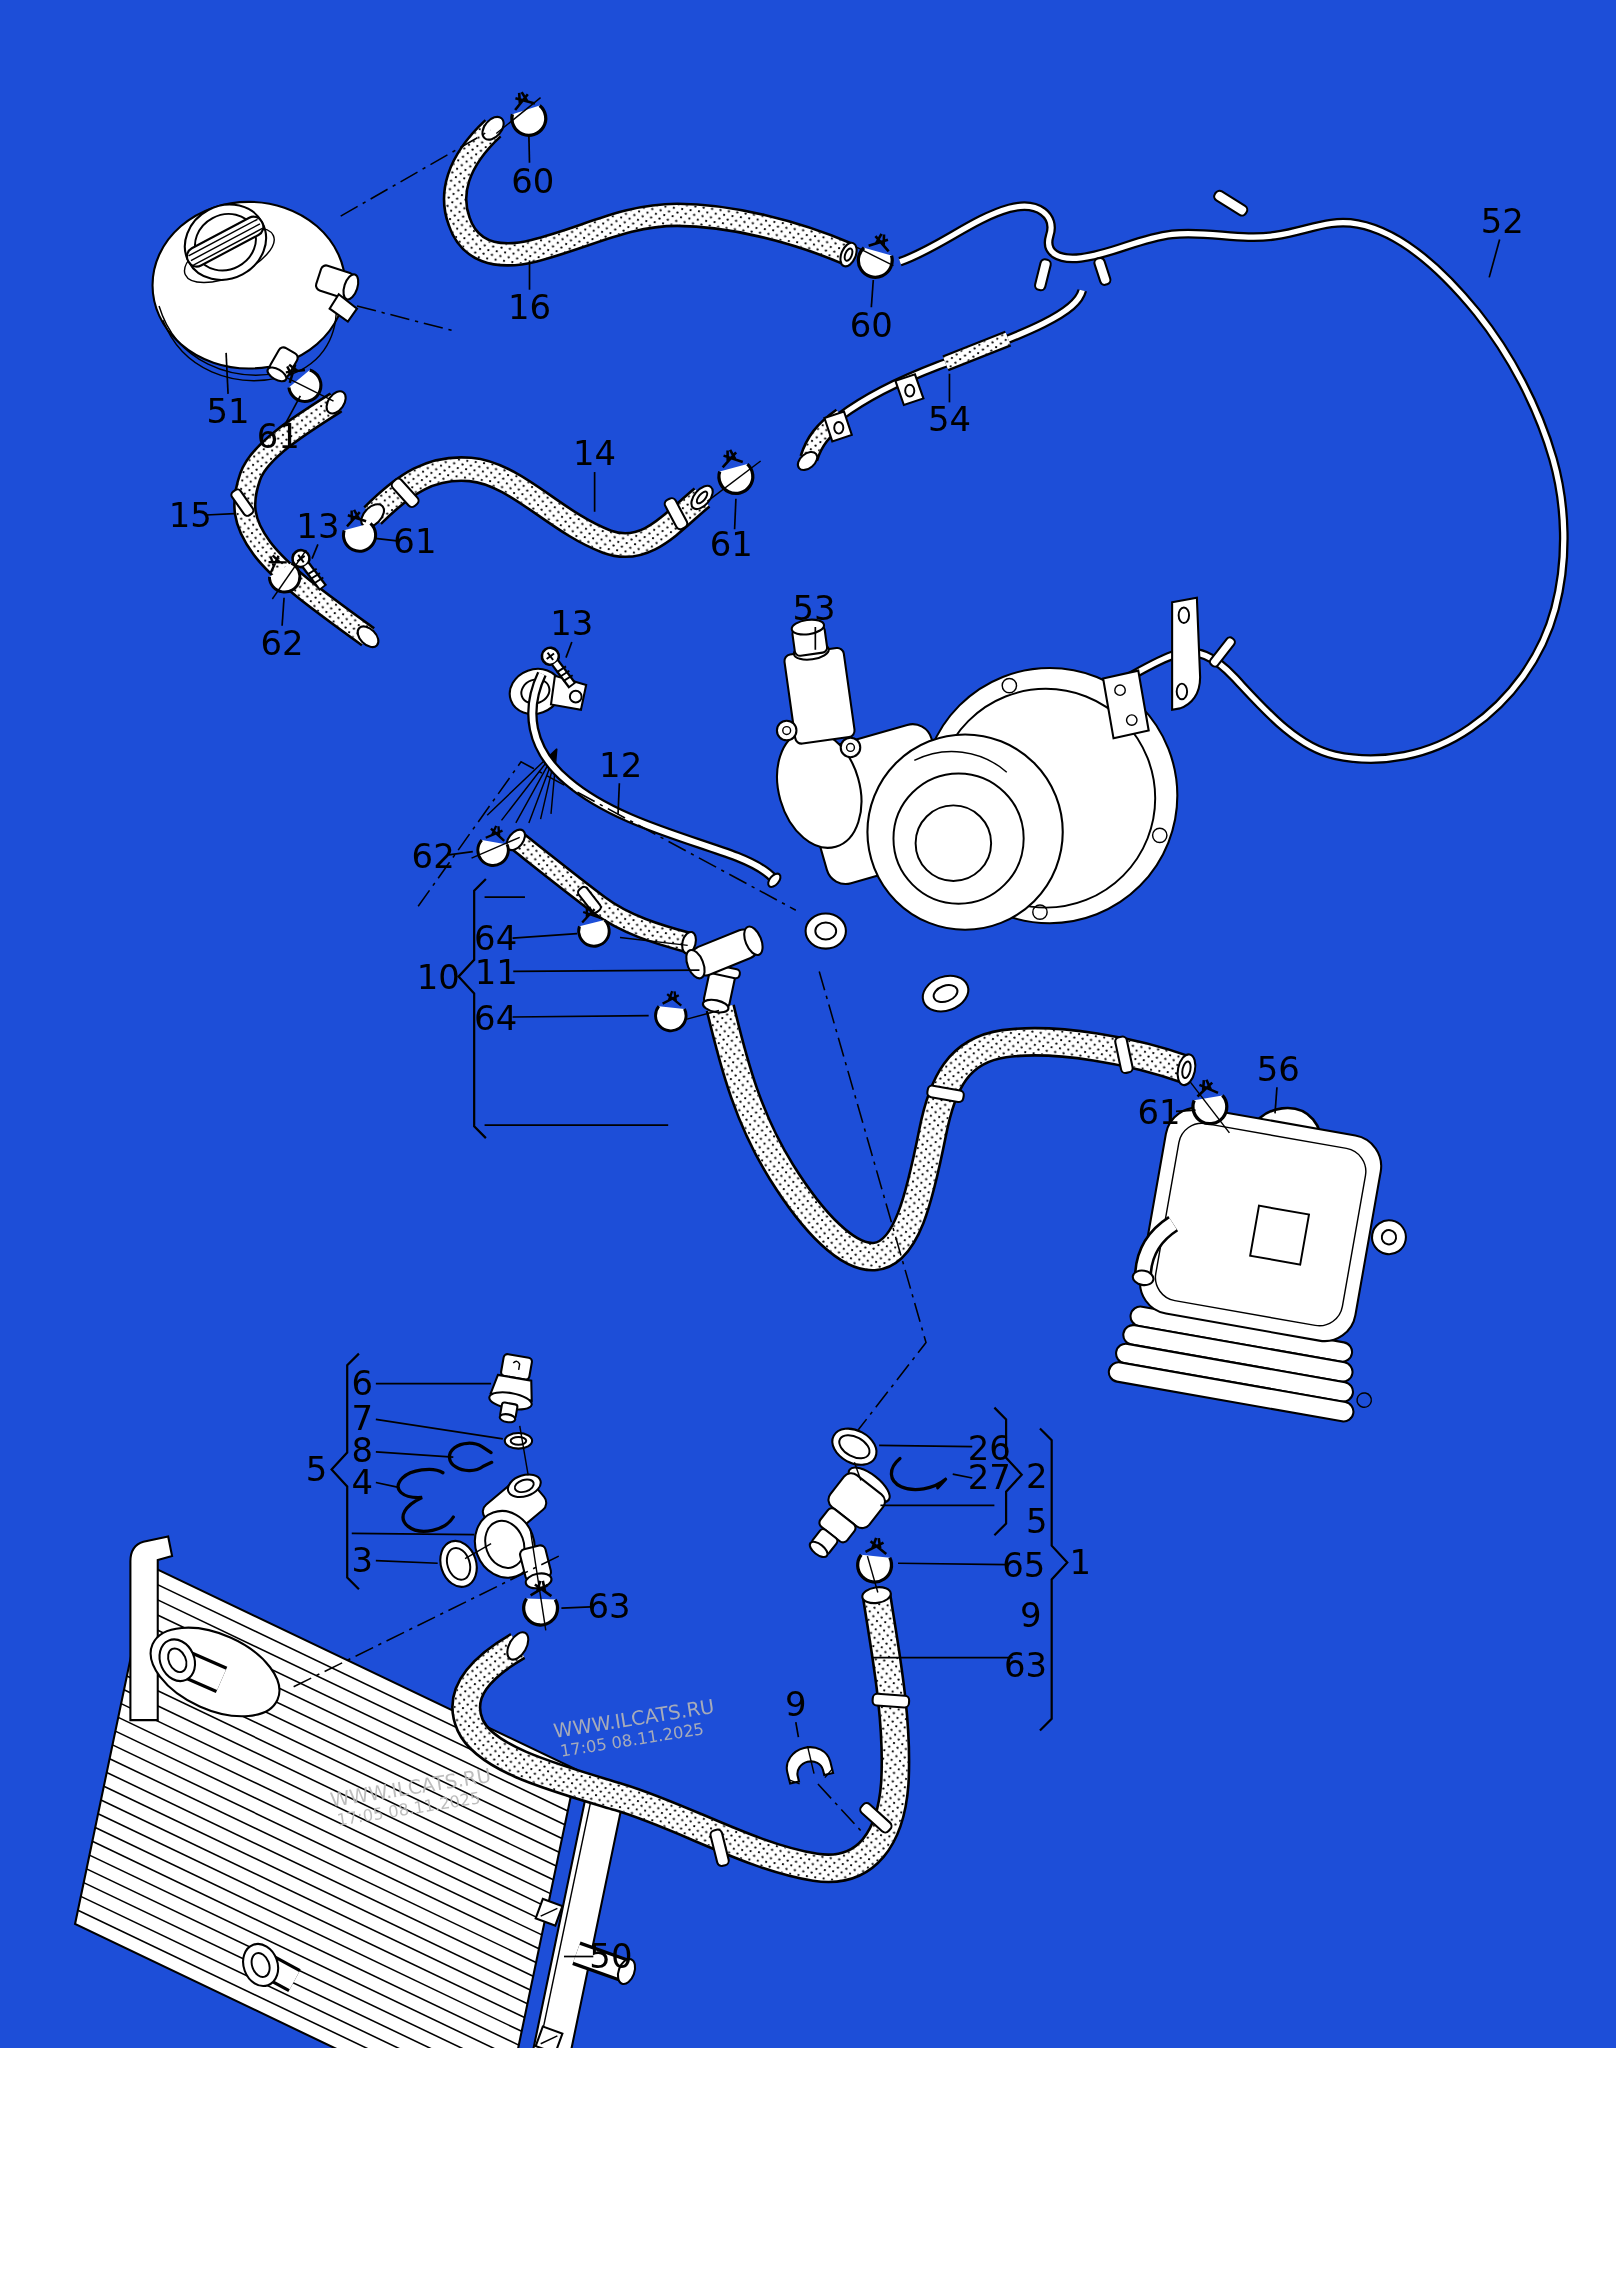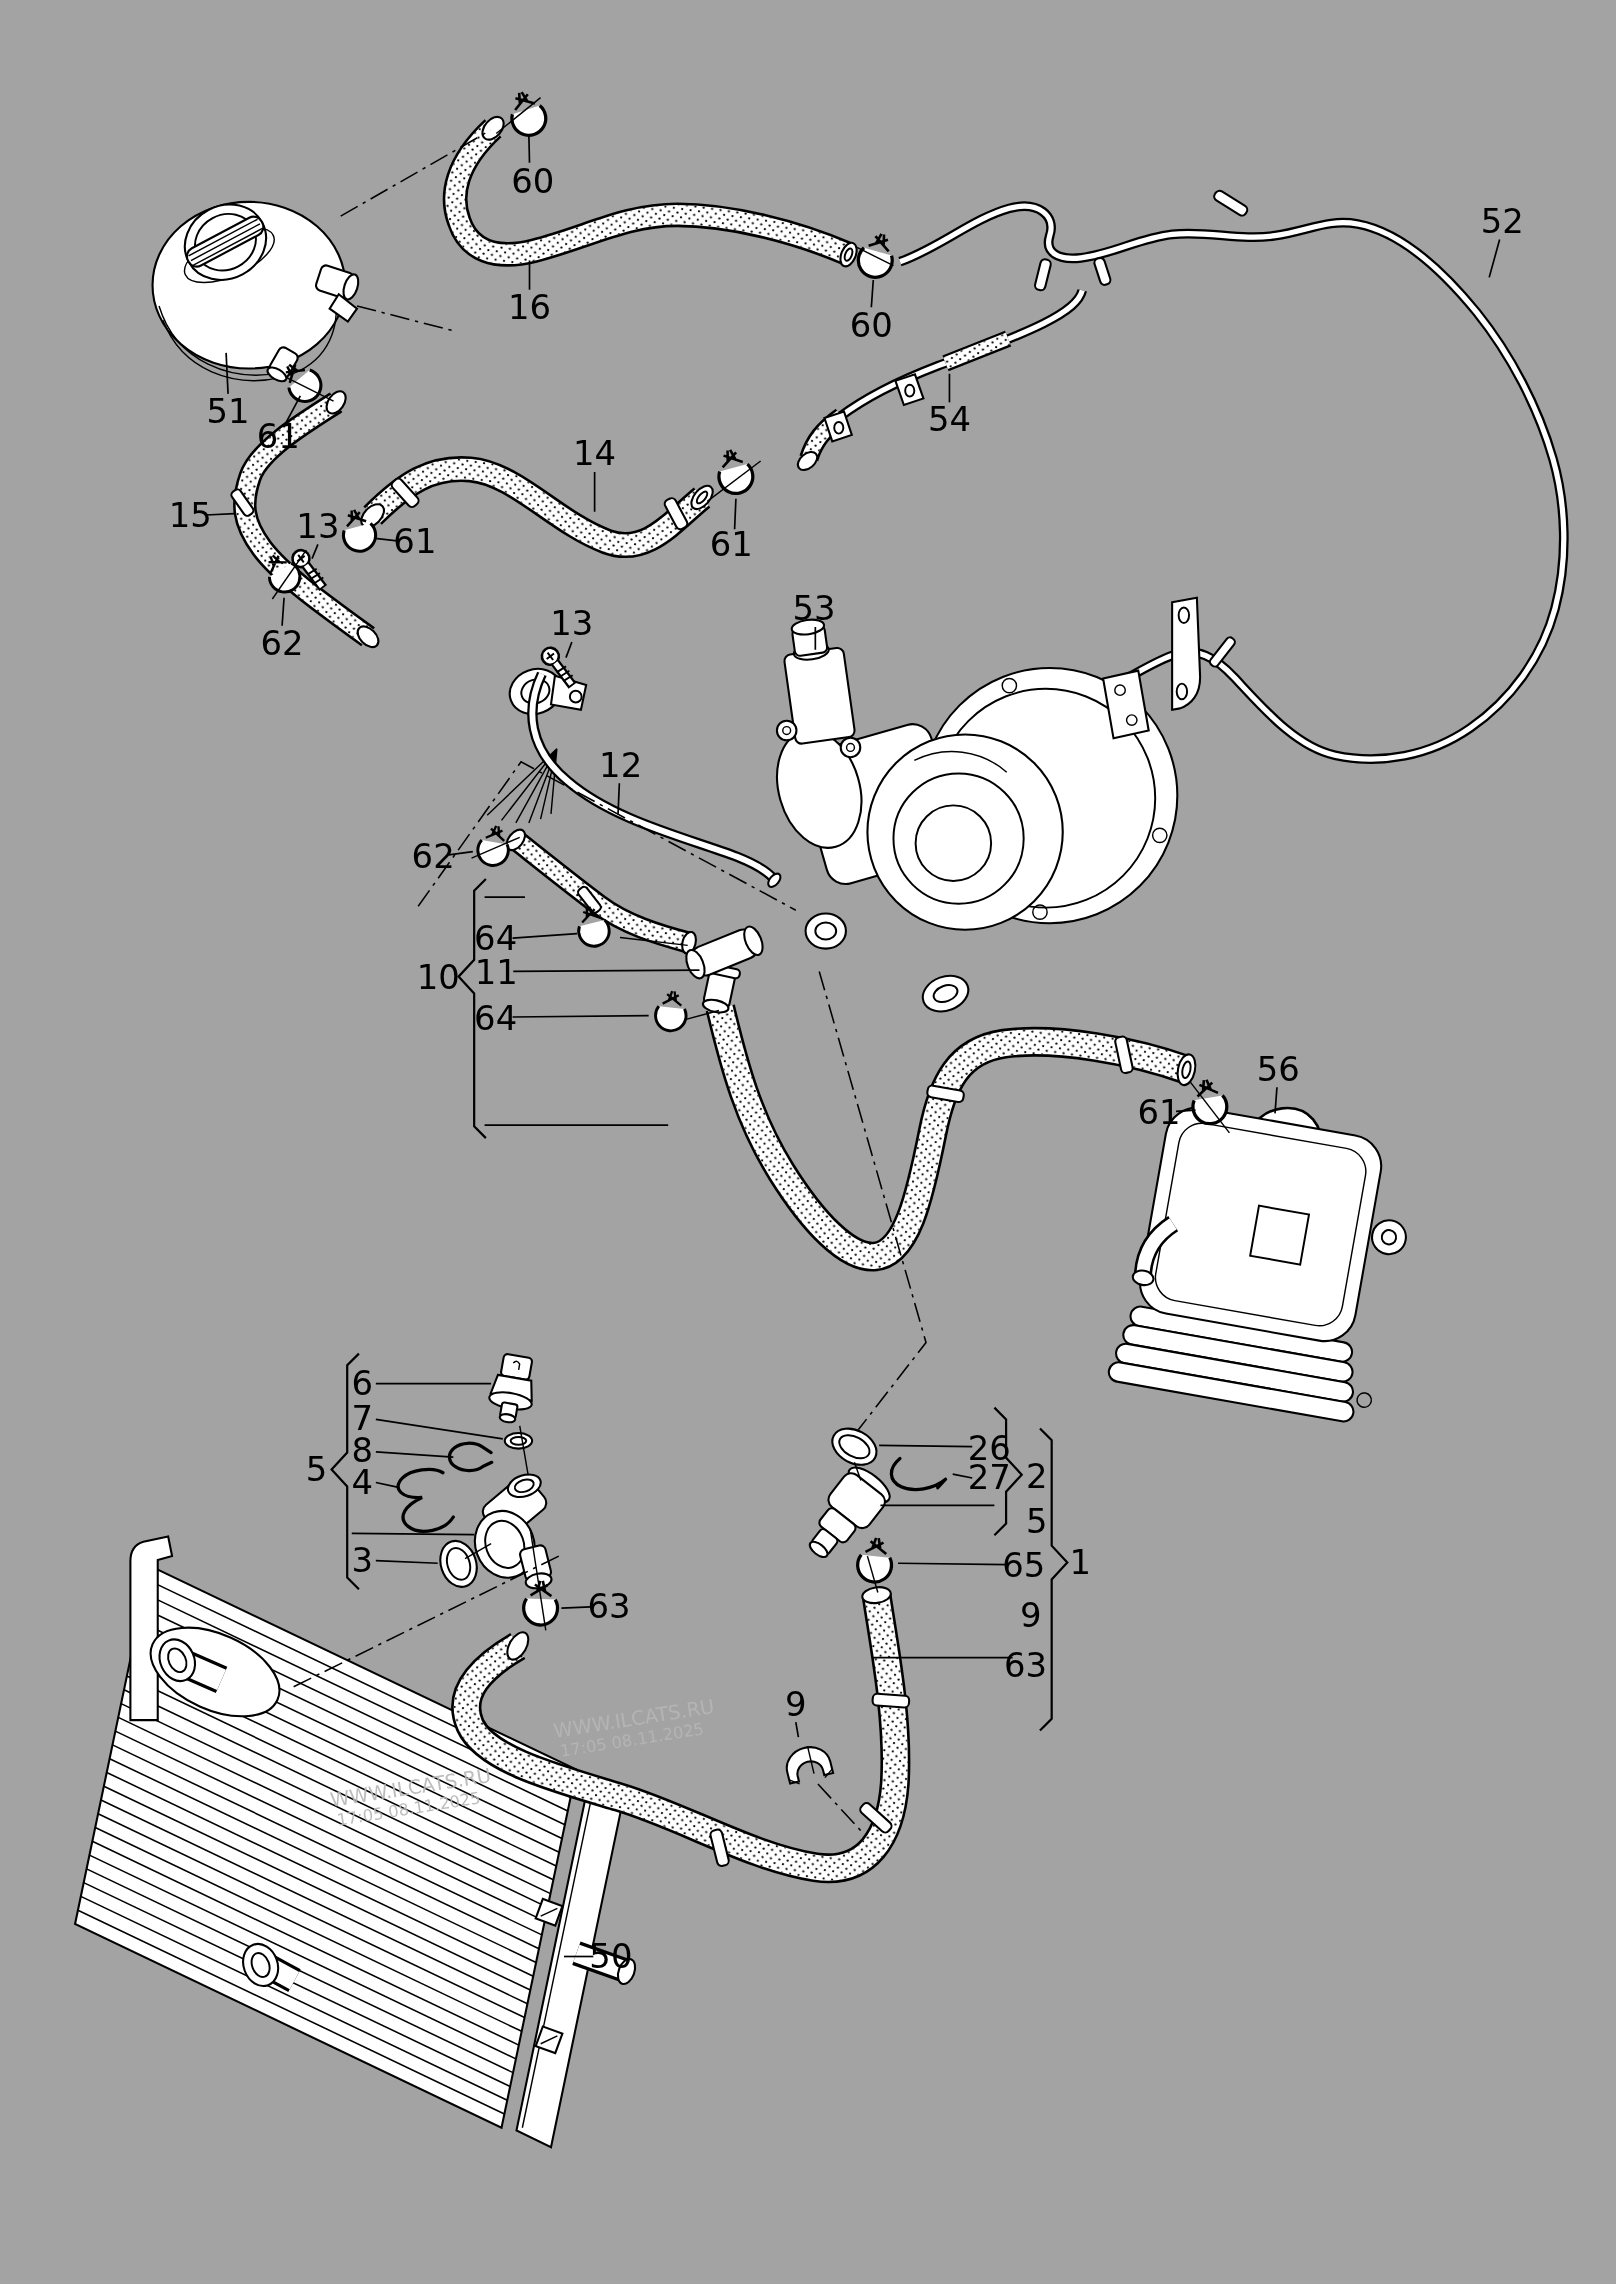--- a/index.html
+++ b/index.html
@@ -1,16 +1,16 @@
 <!DOCTYPE html>
 <html style="font-size:10.4px"><head>
 <meta charset="utf-8">
 <style>
   html,body{margin:0;padding:0;background:#fff;}
-  #page{position:relative;width:1617px;height:2284px;background:#a3a3a3;overflow:hidden;
+  #page{position:relative;width:1617px;height:2048px;background:#1d4ed8;overflow:hidden;
         font-family:"DejaVu Sans",sans-serif;}
   svg{position:absolute;left:0;top:0;}
   .part-num{font-family:"DejaVu Sans",sans-serif;font-size:52px;fill:#000;}
   .leader,.thin{stroke:#000;stroke-width:2.6;fill:none;}
   .thin{stroke-width:2.2;}
   .dashdot{stroke:#000;stroke-width:2.4;fill:none;stroke-dasharray:30 9 5 9;}
   .bracket{stroke:#000;stroke-width:3.4;fill:none;stroke-linejoin:miter;}
   .wp{fill:#fff;stroke:#000;stroke-width:3.2;}
   .np{fill:none;stroke:#000;stroke-width:3;}
   .n2{fill:none;stroke:#000;stroke-width:2.2;}

